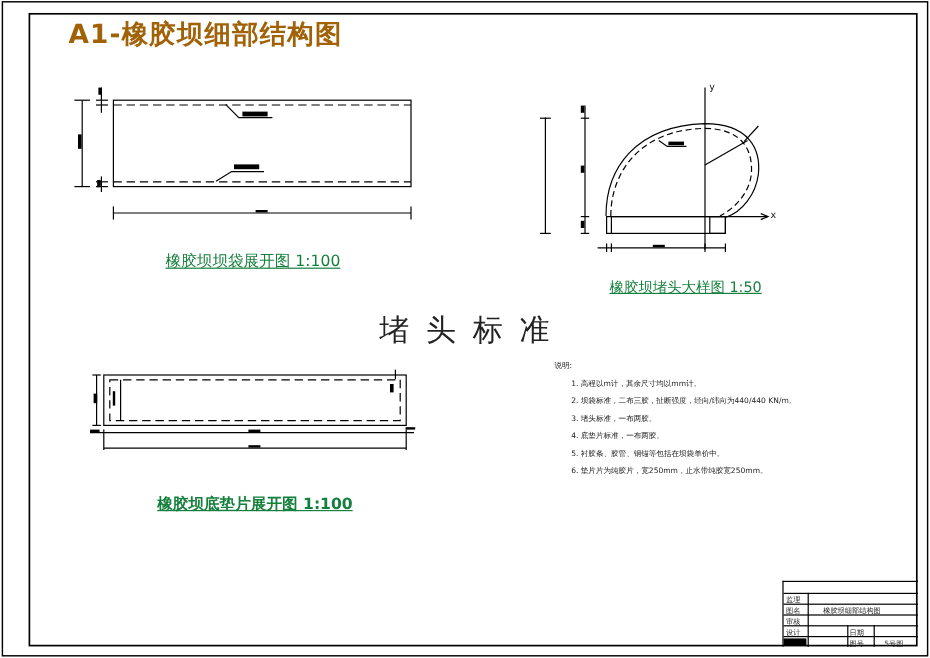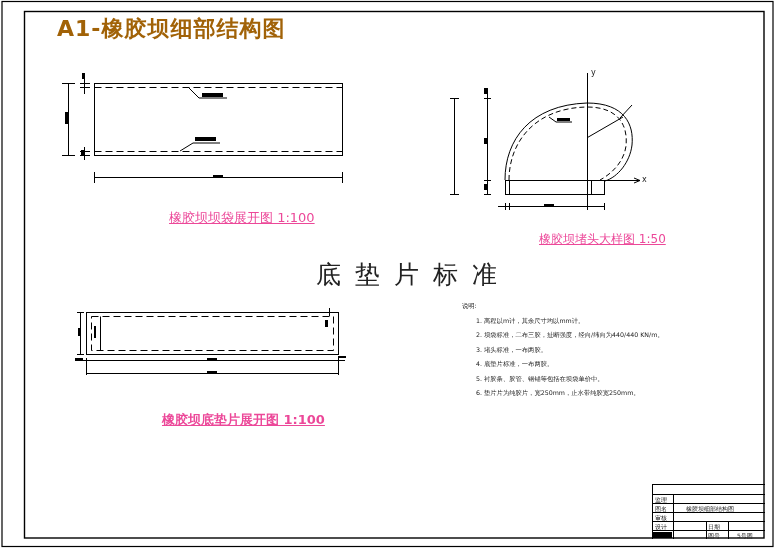--- a/index.html
+++ b/index.html
@@ -1,19 +1,19 @@
 <!DOCTYPE html>
 <html><head>
   <meta charset="utf-8">
   <style>
     html, body { margin: 0; padding: 0; background: #ffffff; }
     body { width: 775px; height: 548px; position: relative; overflow: hidden; font-family: "DejaVu Sans", sans-serif; }
     .abs { position: absolute; }
     .sheet-title { left: 33px; top: 14px; font-family: "DejaVu Sans", sans-serif; font-weight: bold; font-size: 22px; color: #a16207; letter-spacing: 1px; white-space: nowrap; margin-left: 24px; }
-    .caption { font-family: "DejaVu Sans", sans-serif; font-size: 13px; color: #ec4899; text-decoration: underline; white-space: nowrap; margin-left: 31px; }
+    .caption { font-family: "DejaVu Sans", sans-serif; font-size: 13px; color: #15803d; text-decoration: underline; white-space: nowrap; }
     .watermark { left: 316px; top: 258px; font-family: "DejaVu Serif", serif; font-size: 25px; color: #222; letter-spacing: 14px; white-space: nowrap; }
     .notes { left: 462px; top: 299px; font-family: "DejaVu Sans", sans-serif; font-size: 6.3px; color: #222; line-height: 14.5px; }
     .notes .note-line { padding-left: 14px; white-space: nowrap; }
     .tb { position: absolute; left: 652px; top: 484px; width: 112px; height: 54px; border-left: 1px solid #000; border-top: 1px solid #000; }
     .tb-row { position: absolute; left: 0; width: 112px; border-top: 1px solid #000; font-size: 6px; color: #222; }
     .tb-cell { position: absolute; top: 1px; white-space: nowrap; }
     svg { position: absolute; left: 0; top: 0; }
   </style>
 </head>
 <body>
@@ -119,21 +119,21 @@
 
 <div class="abs sheet-title">A1-橡胶坝细部结构图</div>
 
 <div class="abs" style="left:591px;top:68px;font-size:8px;color:#222;">y</div>
 <div class="abs" style="left:642px;top:175px;font-size:8px;color:#222;">x</div>
 
 <div class="abs caption" style="left:138px;top:209px;">橡胶坝坝袋展开图 1:100</div>
 <div class="abs caption" style="left:508px;top:231px;font-size:12px;">橡胶坝堵头大样图 1:50</div>
 <div class="abs caption" style="left:131px;top:411px;font-weight:bold;">橡胶坝底垫片展开图 1:100</div>
 
-<div class="abs watermark">底垫片标准</div>
+<div class="abs watermark">堵头标准</div>
 
 <div class="abs notes">
   <div>说明:</div>
   <div class="note-line">1. 高程以m计，其余尺寸均以mm计。</div>
   <div class="note-line">2. 坝袋标准，二布三胶，扯断强度，经向/纬向为440/440 KN/m。</div>
   <div class="note-line">3. 堵头标准，一布两胶。</div>
   <div class="note-line">4. 底垫片标准，一布两胶。</div>
   <div class="note-line">5. 衬胶条、胶管、钢锚等包括在坝袋单价中。</div>
   <div class="note-line">6. 垫片片为纯胶片，宽250mm，止水带纯胶宽250mm。</div>
 </div>

